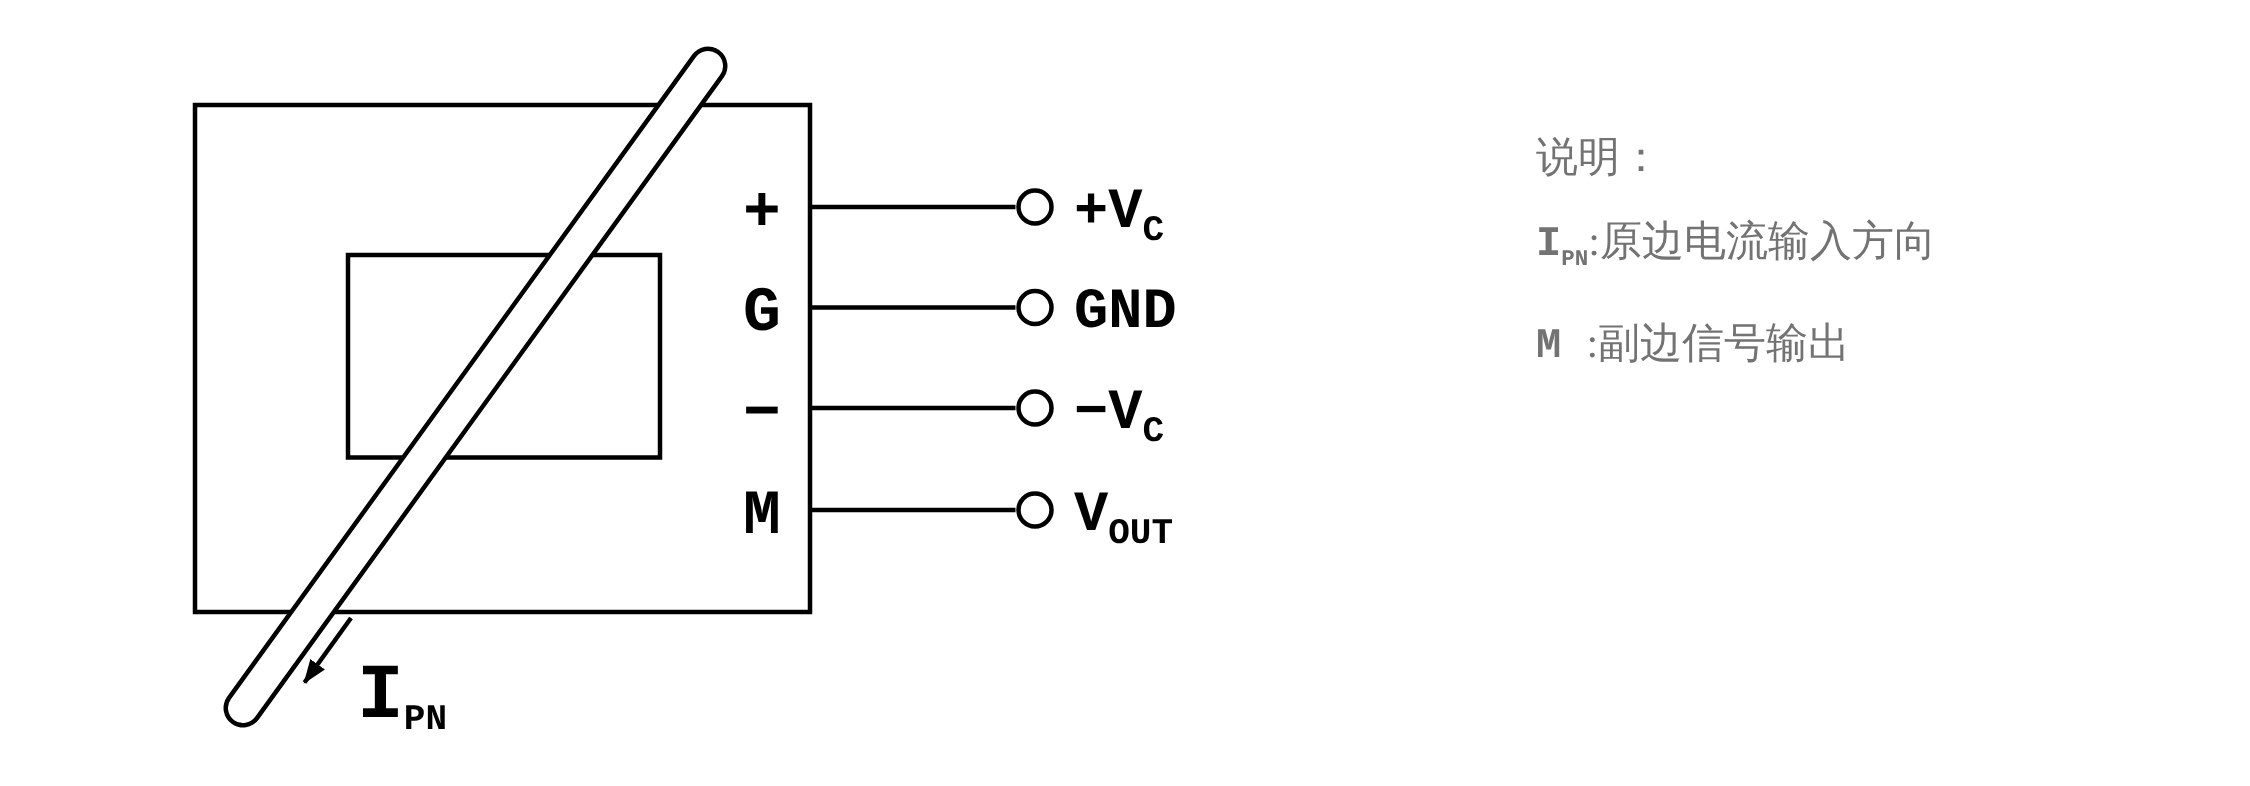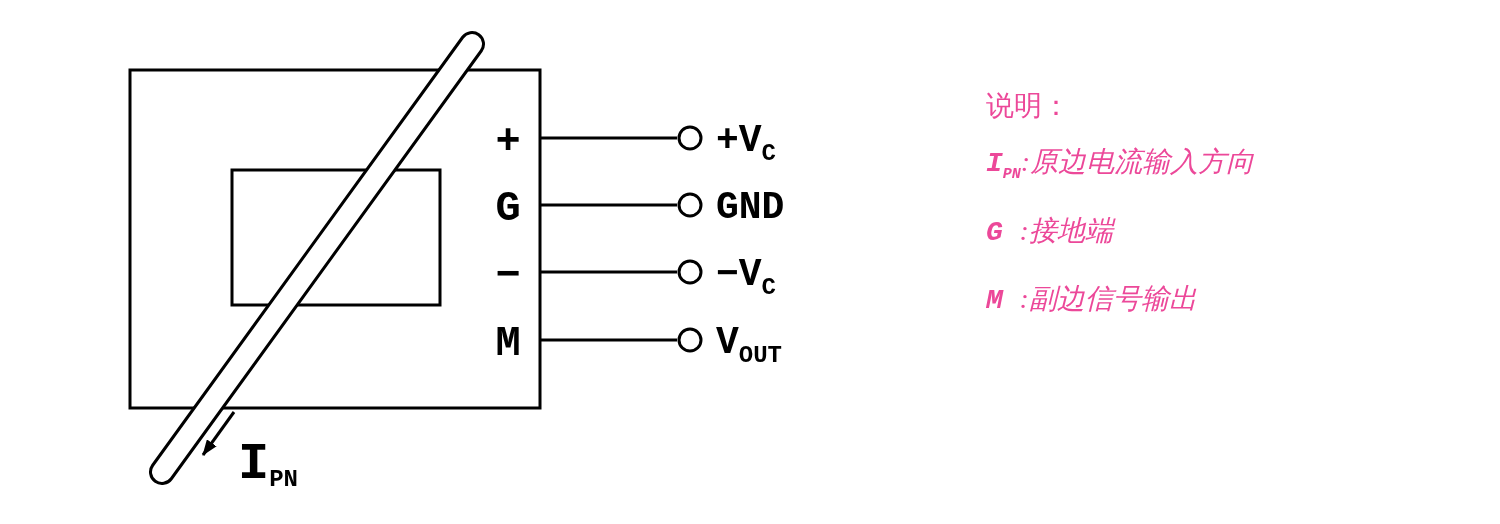--- a/index.html
+++ b/index.html
@@ -31,28 +31,28 @@
     stroke: #000;
     stroke-width: 3;
   }
   .node {
     fill: #ffffff;
     stroke: #000;
     stroke-width: 3;
   }
   .legend {
     position: absolute;
-    left: 986px;
+    left: 1024px;
     top: 78px;
     font-size: 28px;
     line-height: 56px;
-    color: #ec4899;
+    color: #737373;
     font-family: "Liberation Serif", serif;
   }
-  .legend-line { white-space: pre; font-style: italic; }
+  .legend-line { white-space: pre; }
   .legend .pre {
     font-family: "Liberation Mono", "DejaVu Sans Mono", monospace;
     font-weight: bold;
     white-space: pre;
   }
   .legend .sub {
     font-family: "Liberation Mono", "DejaVu Sans Mono", monospace;
     font-weight: bold;
     font-size: 15px;
   }
@@ -98,17 +98,16 @@
     <line x1="472" y1="44" x2="162" y2="472" stroke="#ffffff" stroke-width="20" stroke-linecap="round"></line>
 
     <line class="shape" x1="234" y1="412" x2="203" y2="455" marker-end="url(#arrowhead)"></line>
 
     <text x="238" y="478" font-size="52"><tspan>I</tspan><tspan dy="8" font-size="24">PN</tspan></text>
   </svg>
 
   <div class="legend">
     <div class="legend-title">说明：</div>
     <div class="legend-line"><span class="pre">I</span><sub class="sub">PN</sub><span class="txt">:原边电流输入方向</span></div>
-    <div class="legend-line"><span class="pre">G </span><sub class="sub"></sub><span class="txt">:接地端</span></div>
     <div class="legend-line"><span class="pre">M </span><sub class="sub"></sub><span class="txt">:副边信号输出</span></div>
   </div>
 
 </div>
 
 </body></html>

